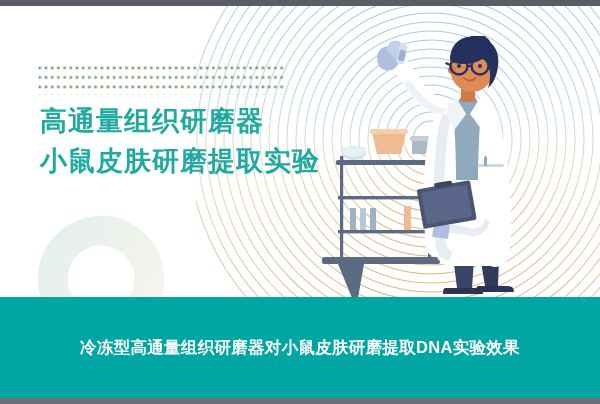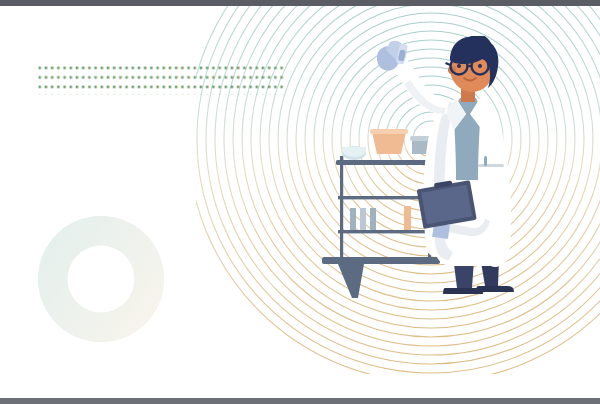--- a/index.html
+++ b/index.html
@@ -287,19 +287,24 @@
 
         <circle cx="159" cy="30" r="2" fill="#24315c"></circle>
         <circle cx="180" cy="30" r="2" fill="#24315c"></circle>
 
         <path d="M164 42 q6 5 12 0" fill="none" stroke="#b9663c" stroke-width="1.8" stroke-linecap="round"></path>
       </g>
     </svg>
   </div>
 
   <div class="headline">
-  </div>
-
-
+    <span class="ln">高通量组织研磨器</span>
+    <span class="ln">小鼠皮肤研磨提取实验</span>
+  </div>
+
+
+  <div class="band">
+    <div class="band-text">冷冻型高通量组织研磨器对小鼠皮肤研磨提取DNA实验效果</div>
+  </div>
 
   <div class="chrome-bottom"></div>
 
 </div>
 
 </body></html>

